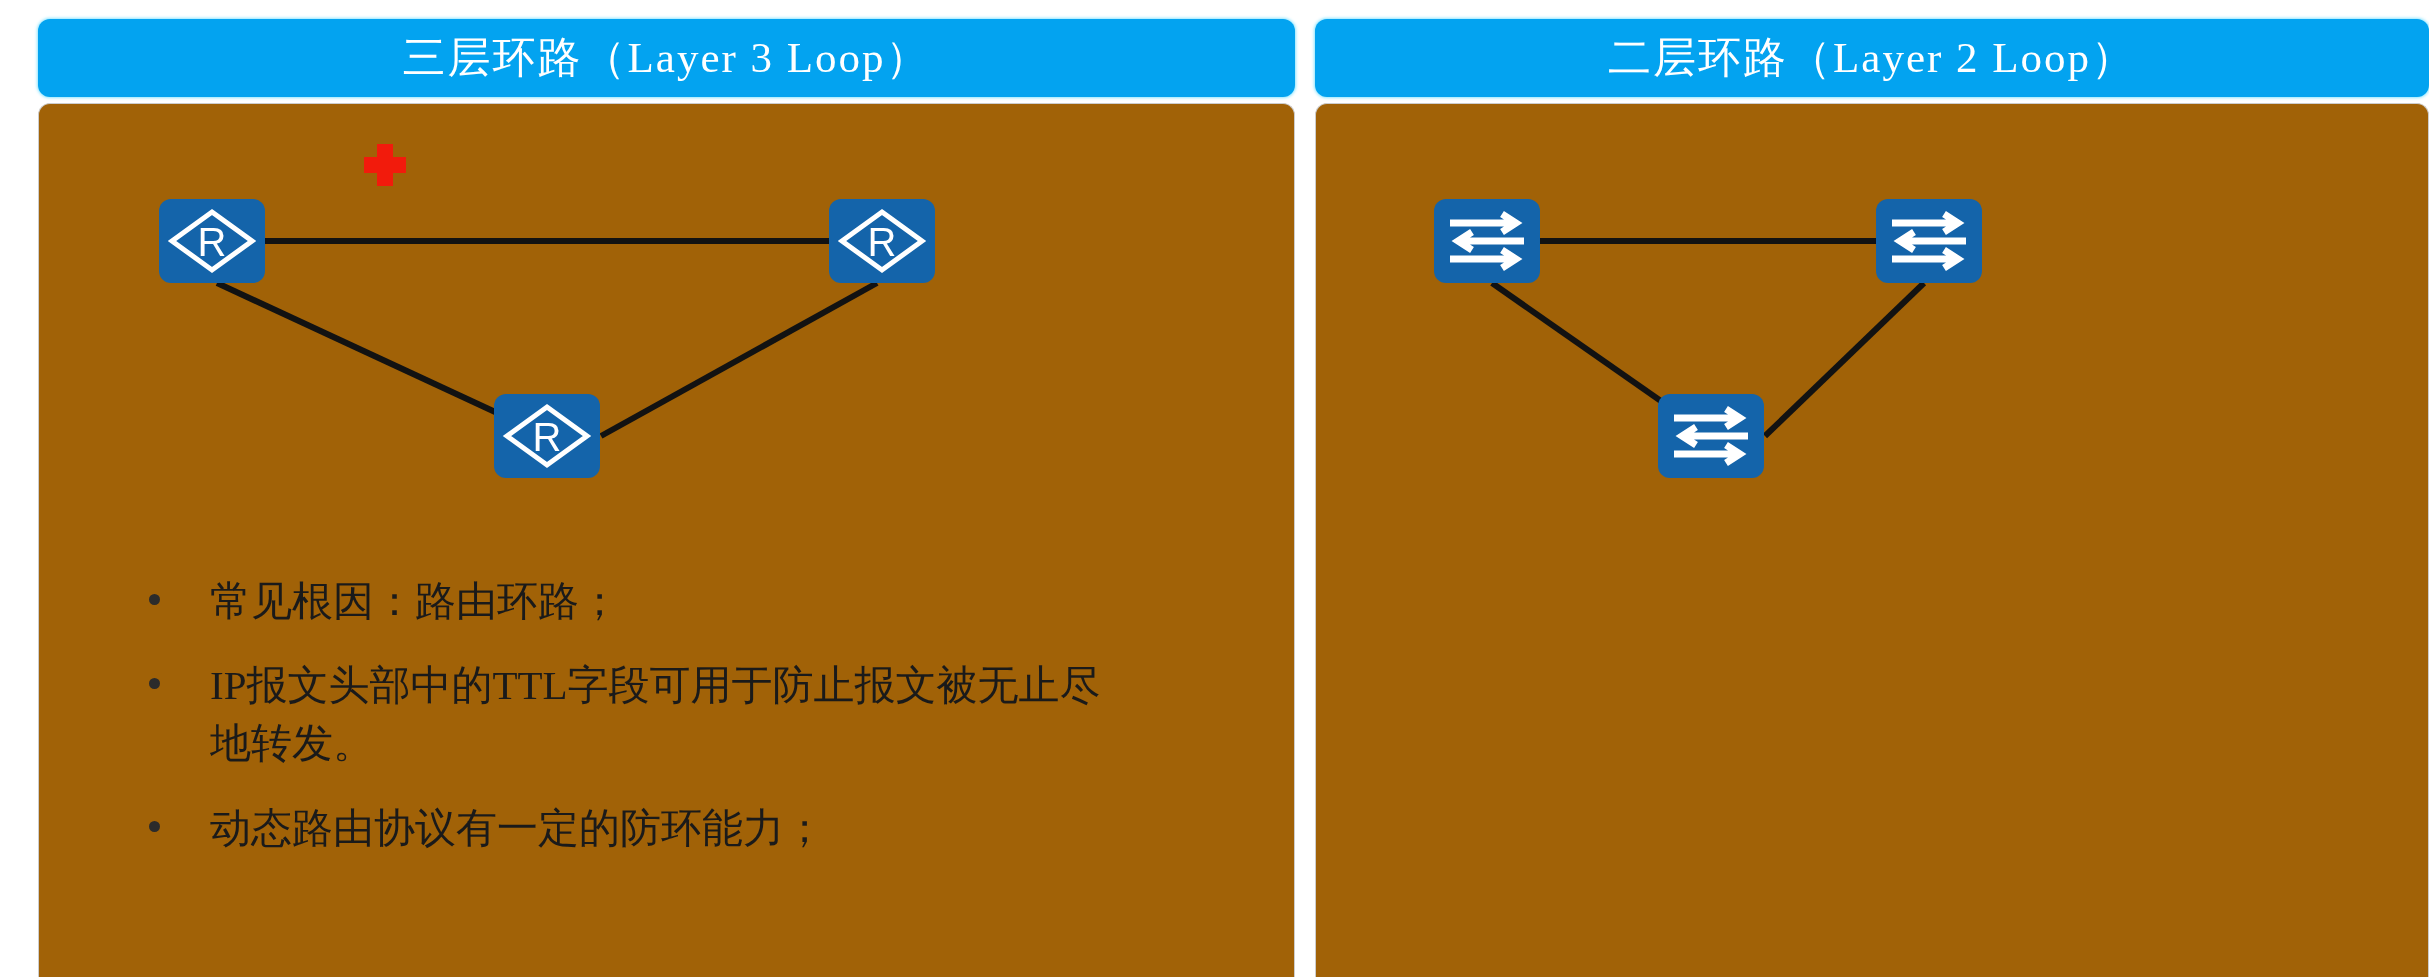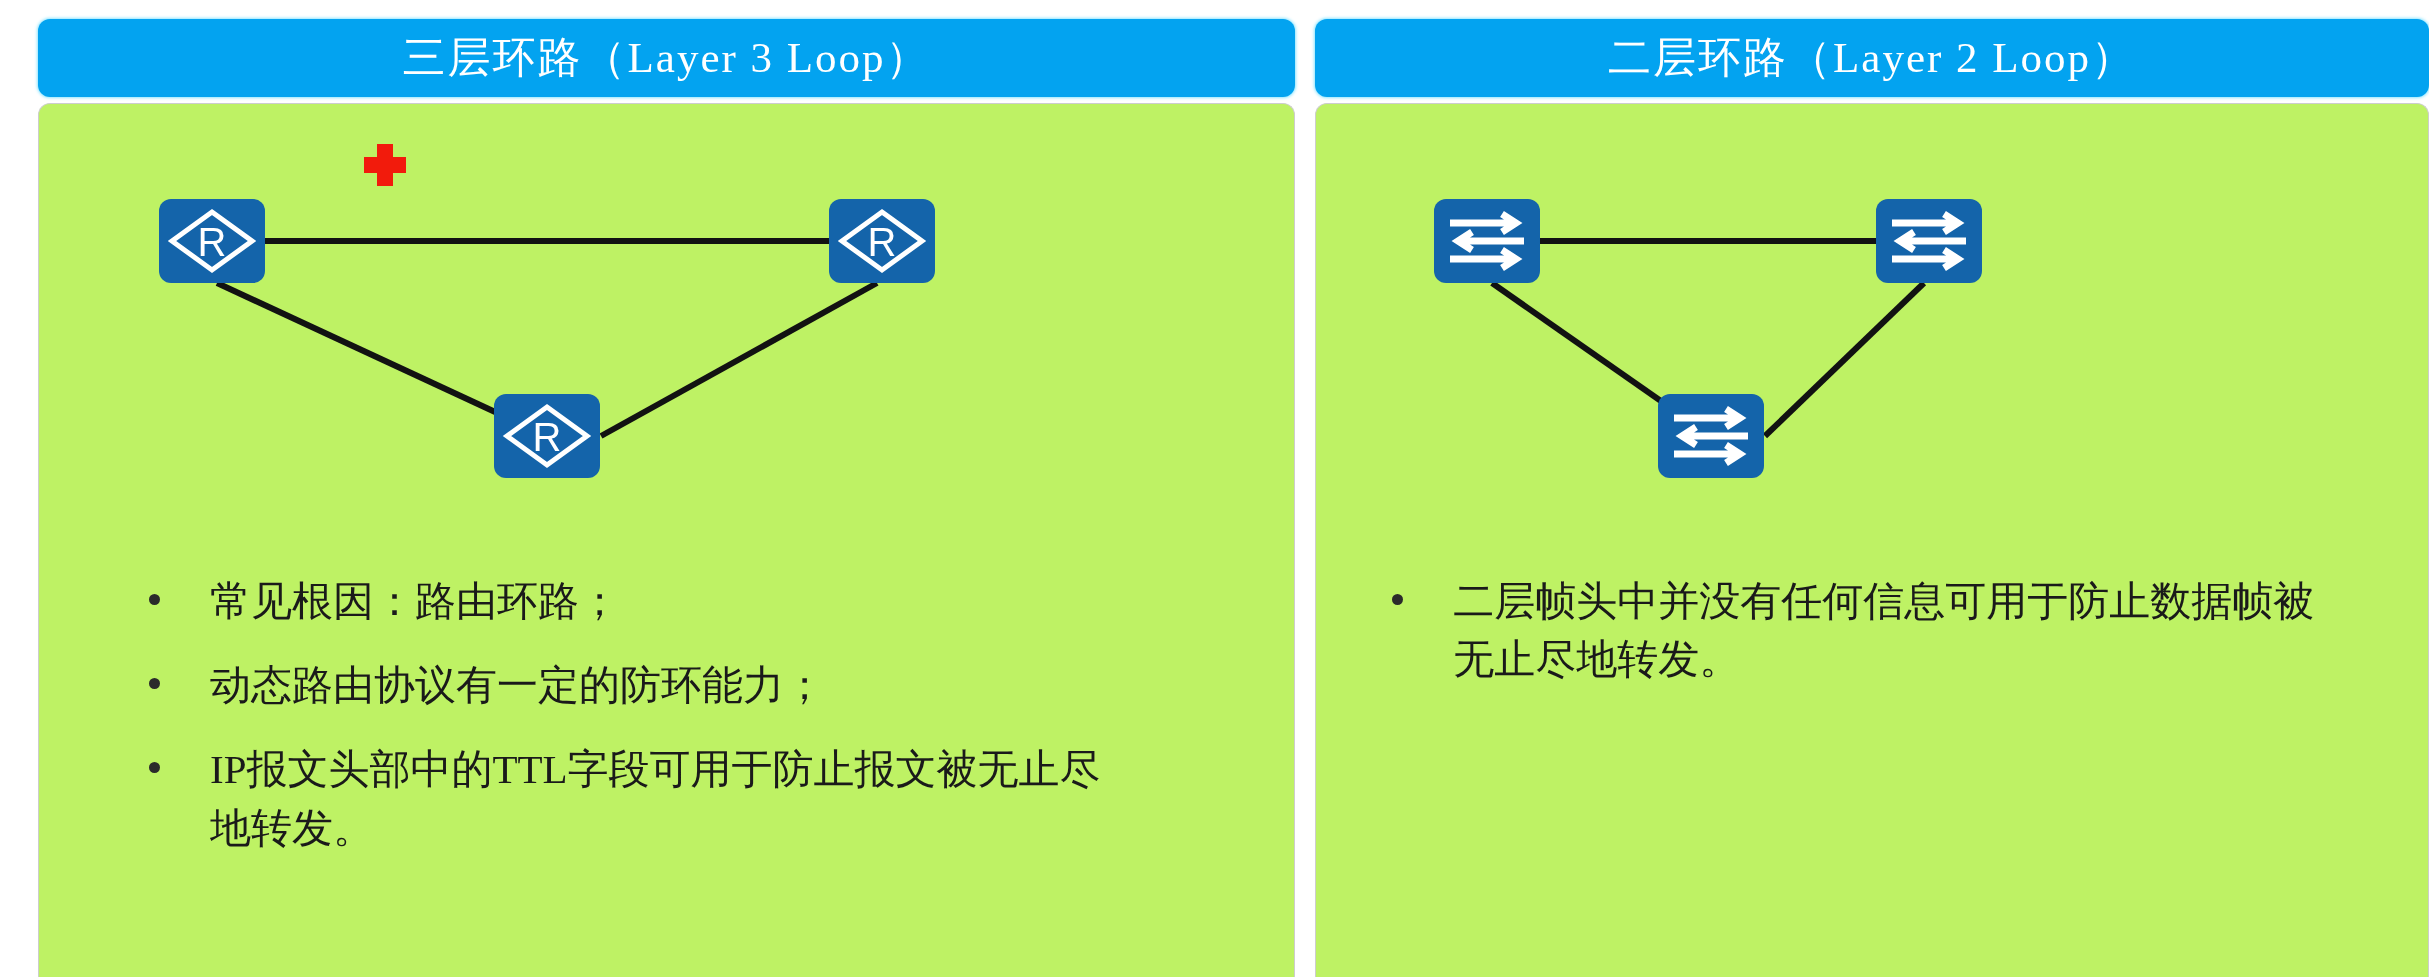--- a/index.html
+++ b/index.html
@@ -51,21 +51,21 @@
     font-family: "Liberation Serif", "DejaVu Serif", serif;
     white-space: nowrap;
   }
 
   .panel-body {
     flex: 1 1 auto;
     margin-top: 6px;
     border: 1.5px solid #cdcdcd;
     border-bottom: none;
     border-radius: 12px 12px 0 0;
-    background: #bef264;
+    background: #a16207;
     position: relative;
     overflow: hidden;
   }
 
   
   .diagram {
     position: relative;
     height: 470px;
     width: 100%;
   }
@@ -156,25 +156,25 @@
         </svg>
       </div>
 
       <ul class="bullets">
         <li class="bullet-item">
           <span class="bullet-dot"></span>
           <span class="bullet-text">常见根因：路由环路；</span>
         </li>
         <li class="bullet-item">
           <span class="bullet-dot"></span>
-          <span class="bullet-text">动态路由协议有一定的防环能力；</span>
+          <span class="bullet-text">IP报文头部中的TTL字段可用于防止报文被无止尽地转发。</span>
         </li>
         <li class="bullet-item">
           <span class="bullet-dot"></span>
-          <span class="bullet-text">IP报文头部中的TTL字段可用于防止报文被无止尽地转发。</span>
+          <span class="bullet-text">动态路由协议有一定的防环能力；</span>
         </li>
       </ul>
 
     </div>
   </section>
 
   <section class="panel panel-right">
 
     <div class="panel-header">
       <div class="panel-title">二层环路（Layer 2 Loop）</div>
@@ -208,22 +208,18 @@
           <g transform="translate(560,95)">
             <use href="#switch-glyph"></use>
           </g>
           <g transform="translate(342,290)">
             <use href="#switch-glyph"></use>
           </g>
         </svg>
       </div>
 
       <ul class="bullets">
-        <li class="bullet-item">
-          <span class="bullet-dot"></span>
-          <span class="bullet-text">二层帧头中并没有任何信息可用于防止数据帧被无止尽地转发。</span>
-        </li>
       </ul>
 
     </div>
   </section>
 
 </div>
 
 </body></html>

